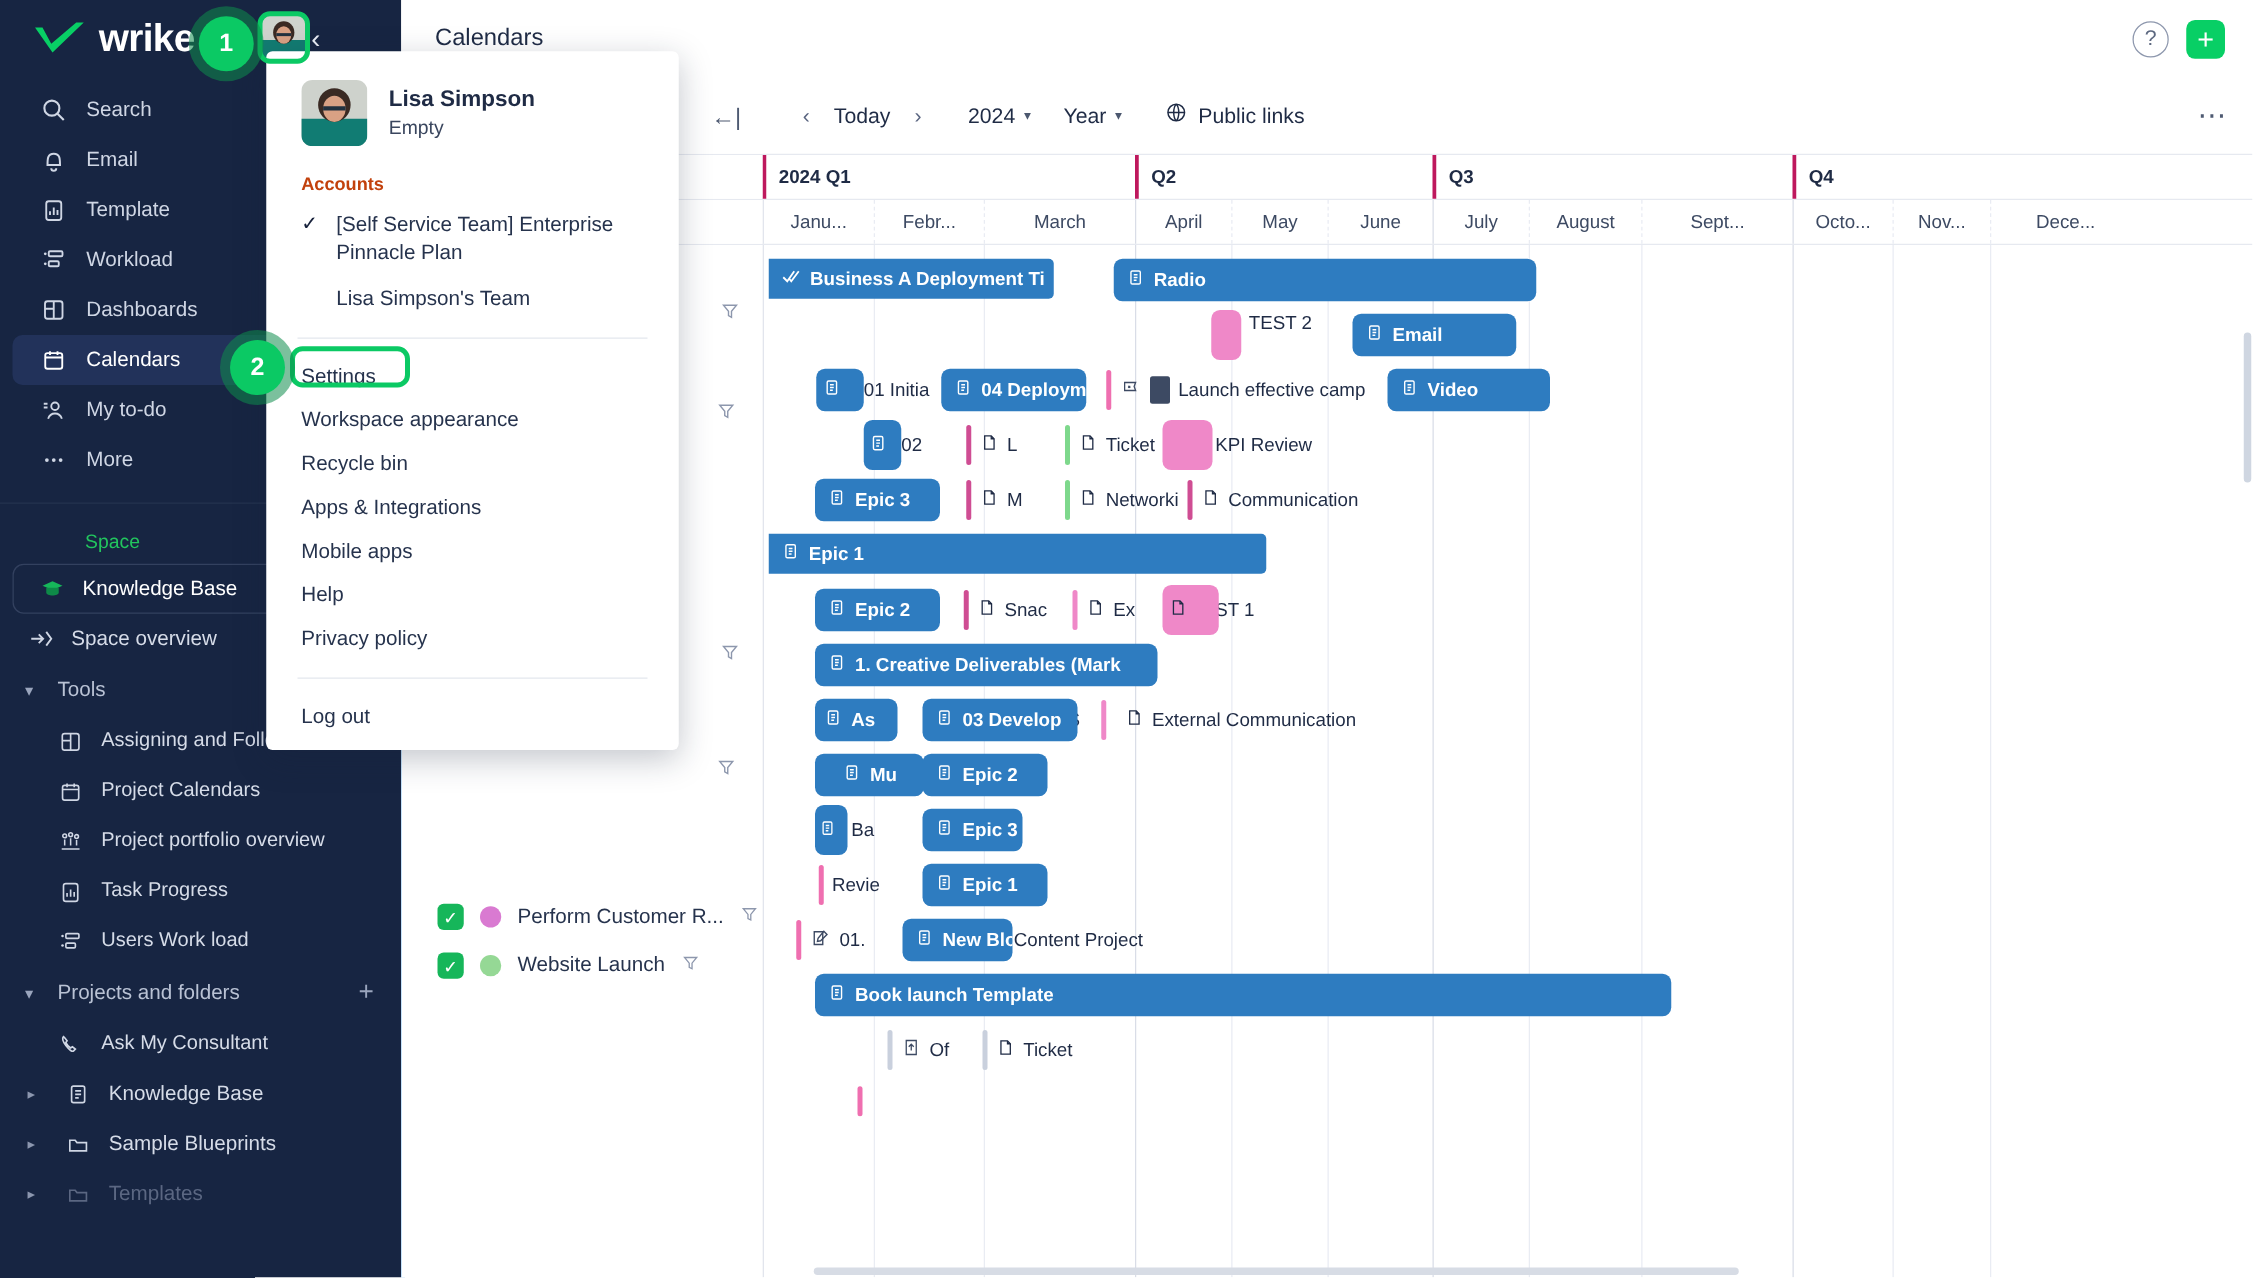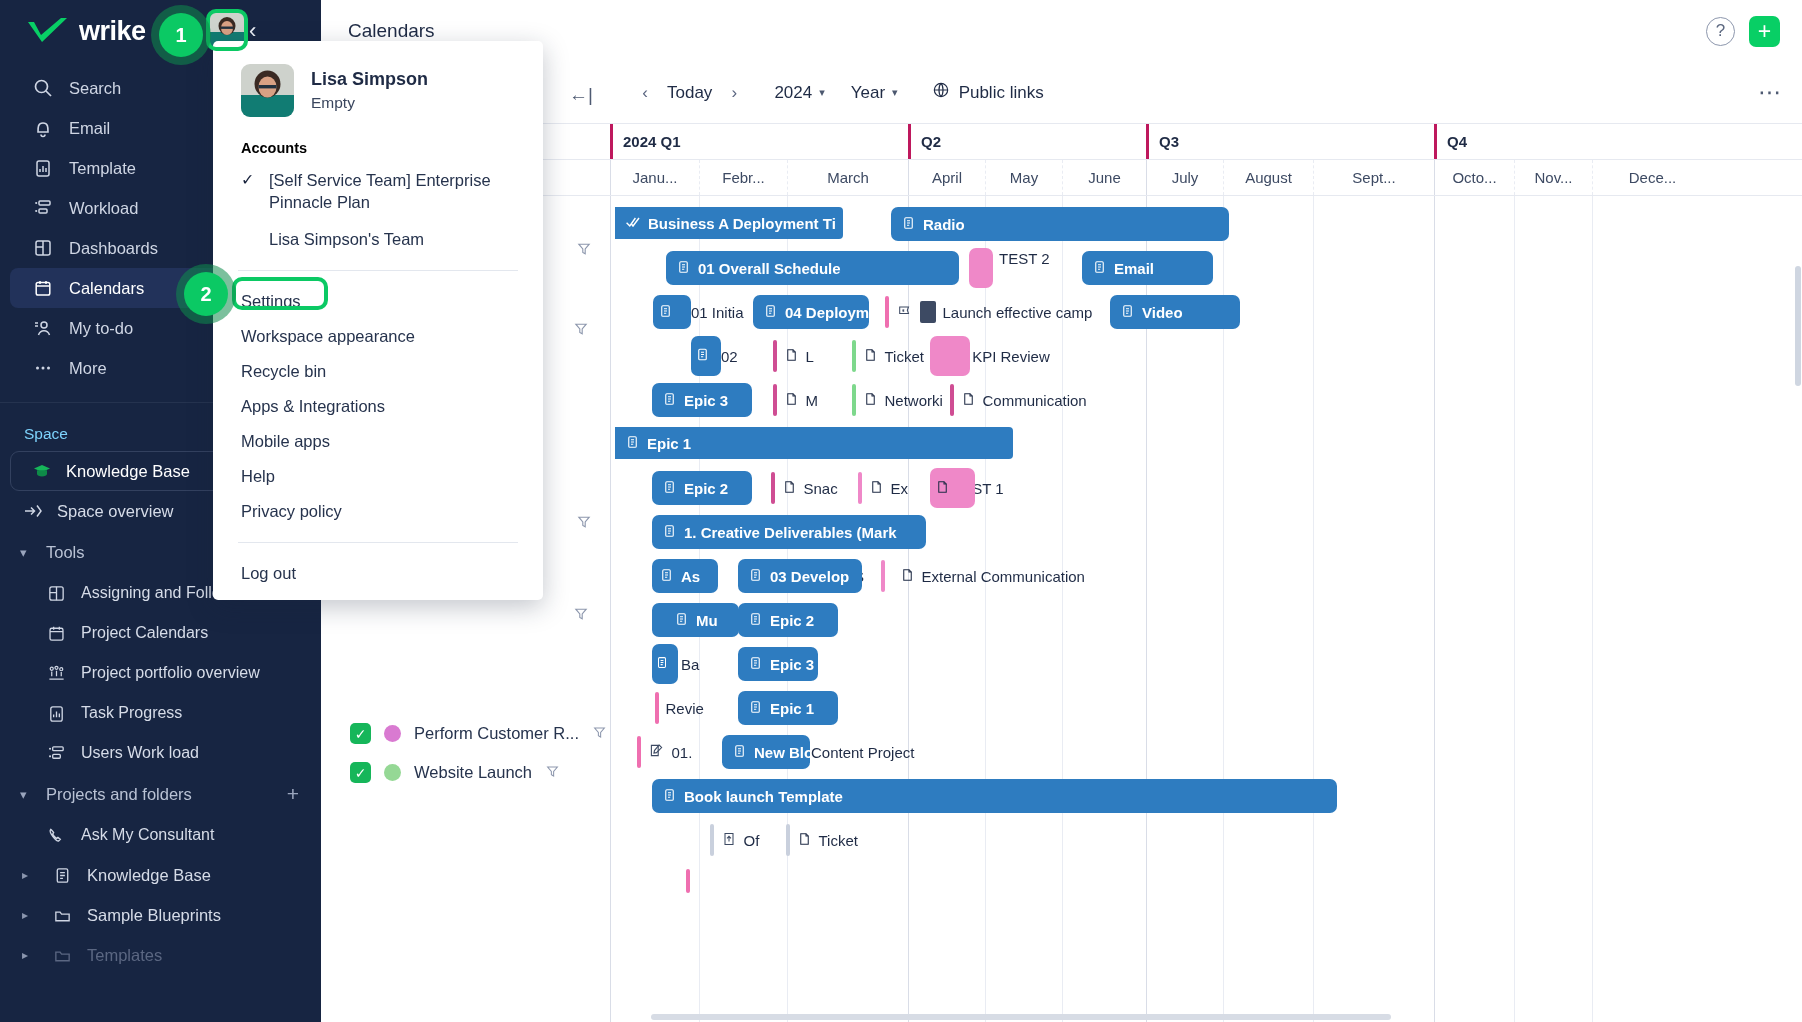--- a/index.html
+++ b/index.html
@@ -12,34 +12,34 @@
   #root { position: relative; width: 1802px; height: 1022px; }
 
   
   .sidebar {
     position: absolute; left: 0; top: 0; width: 321px; height: 1022px;
     background: #172542; color: #cfd6e4;
   }
   .brand { height: 62px; display: flex; align-items: center; padding-left: 26px; }
   .brand-logo { display: flex; align-items: center; gap: 9px; }
   .wlogo { width: 44px; height: 30px; }
-  .brand-text { font-size: 27px; font-weight: bold; color: #fff; letter-spacing: -0.5px; }
+  .brand-text { font-size: 31px; font-weight: bold; color: #fff; letter-spacing: -0.5px; }
 
   .nav { padding-top: 6px; }
   .nav-item {
     display: flex; align-items: center; gap: 16px;
     height: 40px; padding-left: 22px; margin: 0 10px;
     border-radius: 8px; font-size: 16.5px; color: #cfd6e4; cursor: pointer;
   }
   .nav-item.active { background: #22325a; color: #ffffff; }
   .nav-ico { width: 21px; height: 21px; flex: 0 0 21px; display: flex; align-items: center; justify-content: center; }
   .nav-ico svg { display: block; }
 
   .sep { height: 1px; background: #25334f; margin: 14px 0 0 0; }
-  .group-label { font-size: 15.5px; color: #7dd3fc; padding: 22px 0 8px 24px; }
+  .group-label { font-size: 15.5px; color: #22c55e; padding: 22px 0 8px 24px; margin-left: 44px; }
   .space-pill {
     display: flex; align-items: center; gap: 14px; height: 40px;
     margin: 0 10px; padding-left: 20px; border: 1px solid #33415f; border-radius: 9px;
     font-size: 16.5px; color: #ffffff; cursor: pointer;
   }
   .row-item {
     display: flex; align-items: center; gap: 14px; height: 40px;
     padding-left: 22px; font-size: 16.5px; color: #d6dce8; cursor: pointer;
   }
   .row-item.sub { padding-left: 46px; font-size: 16px; }
@@ -148,21 +148,21 @@
   
   .menu {
     position: absolute; left: 213px; top: 41px; width: 330px; height: 559px;
     background: #fff; border-radius: 5px; box-shadow: 0 7px 26px rgba(22,34,58,.26);
     z-index: 60; padding-top: 17px;
   }
   .menu-user { display: flex; align-items: center; gap: 17px; padding: 0 0 0 28px; height: 64px; }
   .menu-avatar { width: 53px; height: 53px; border-radius: 9px; overflow: hidden; flex: 0 0 53px; }
   .menu-uname { font-size: 18px; font-weight: bold; color: #1f2b45; }
   .menu-usub { font-size: 15.5px; color: #3a465e; margin-top: 4px; }
-  .menu-section { font-size: 14.5px; font-weight: bold; color: #000000; padding: 18px 0 6px 28px; }
+  .menu-section { font-size: 14.5px; font-weight: bold; color: #c2410c; padding: 18px 0 6px 28px; }
   .menu-acct { display: flex; gap: 11px; padding: 7px 18px 7px 28px; font-size: 16.5px; color: #26334d; cursor: pointer; line-height: 1.35; }
   .check { flex: 0 0 17px; color: #16203a; font-size: 16px; }
   .menu-divider { height: 1px; background: #e3e7ee; margin: 13px 25px; }
   .menu-item { padding: 8px 28px; font-size: 16.5px; color: #26334d; cursor: pointer; }
 
   
   .badge {
     position: absolute; width: 44px; height: 44px; border-radius: 50%;
     background: #0bc964; color: #fff; font-size: 20px; font-weight: bold;
     display: flex; align-items: center; justify-content: center; z-index: 90;
@@ -501,27 +501,20 @@
         <span>Business A Deployment Ti</span>
       </div>
       <div class="bar" style="left:570px;top:11px;width:338px">
         <span><svg width="15" height="16" viewBox="0 0 20 20" fill="none" stroke="#fff" stroke-width="1.5">
               <rect x="5" y="3" width="10" height="14" rx="1.5"></rect>
               <path d="M8 7h4M8 10h4M8 13h3"></path>
             </svg></span>
         <span>Radio</span>
       </div>
 
-      <div class="bar" style="left:345px;top:55px;width:293px">
-        <span><svg width="15" height="16" viewBox="0 0 20 20" fill="none" stroke="#fff" stroke-width="1.5">
-              <rect x="5" y="3" width="10" height="14" rx="1.5"></rect>
-              <path d="M8 7h4M8 10h4M8 13h3"></path>
-            </svg></span>
-        <span>01 Overall Schedule</span>
-      </div>
       <div class="bar pink" style="left:648px;top:52px;width:24px;height:40px;padding:0;border-radius:7px"></div>
       <div class="lbl-out" style="left:656px;top:45px">
         <span class="doc-ico"><svg width="15" height="16" viewBox="0 0 20 20" fill="none" stroke="#1f2b45" stroke-width="1.4">
               <path d="M5 3h7l3 3v11H5Z"></path>
               <path d="M12 3v3h3"></path>
             </svg></span>
         <span>TEST 2</span>
       </div>
       <div class="bar" style="left:761px;top:55px;width:131px">
         <span><svg width="15" height="16" viewBox="0 0 20 20" fill="none" stroke="#fff" stroke-width="1.5">

